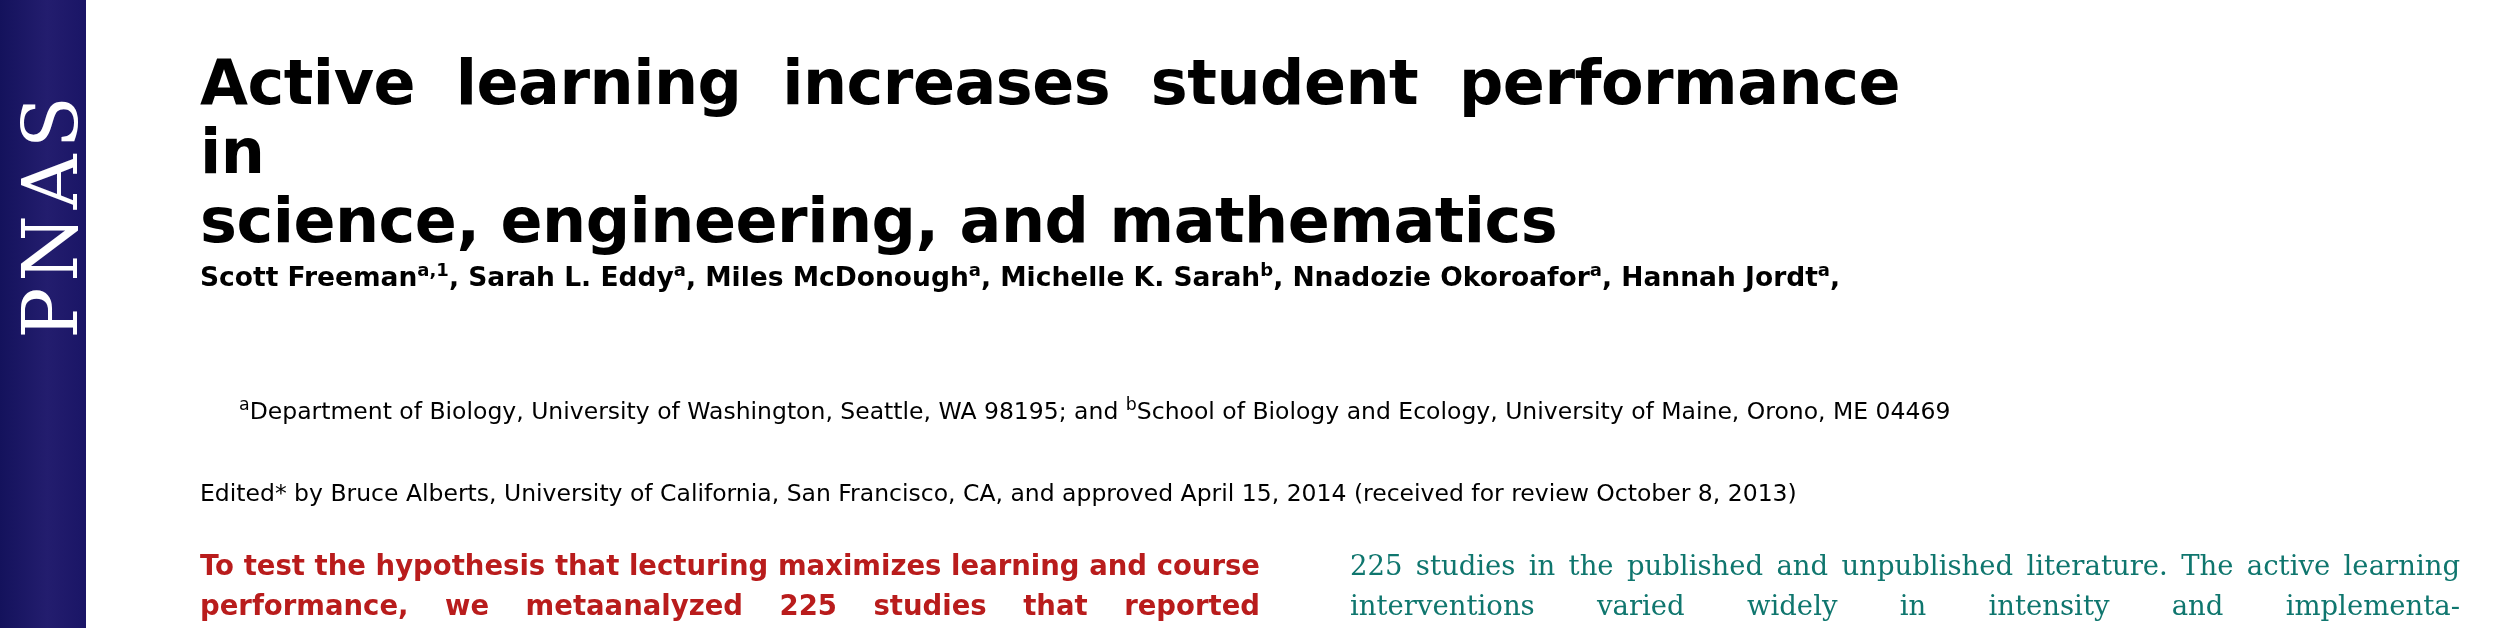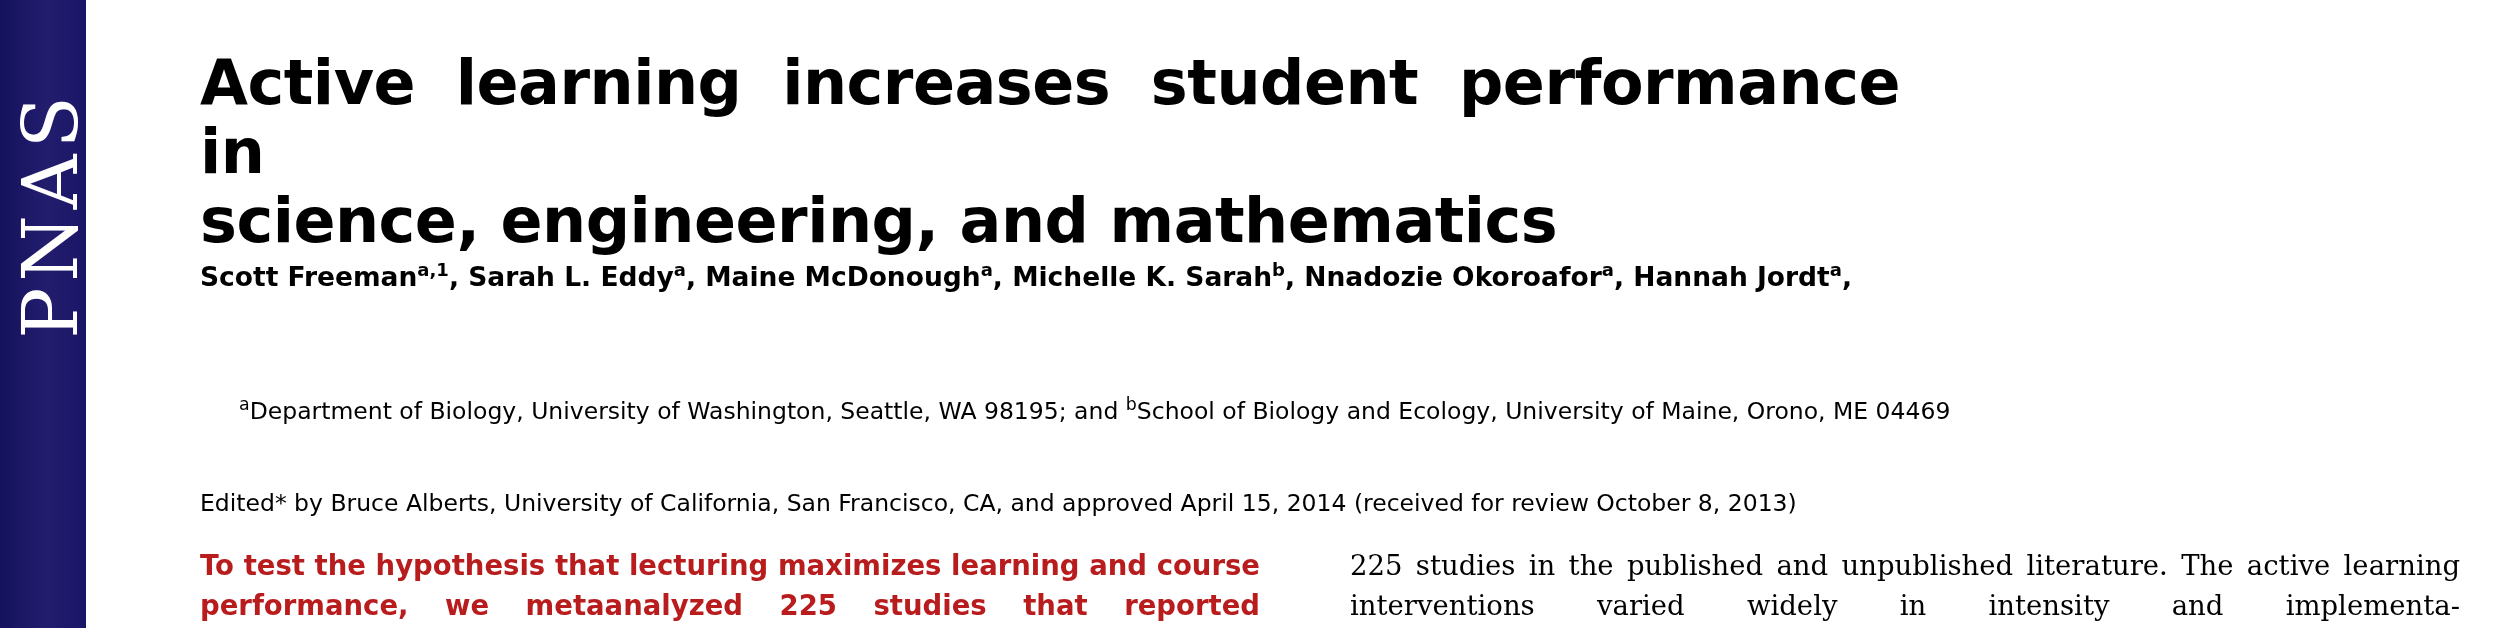--- a/index.html
+++ b/index.html
@@ -99,21 +99,21 @@
     font-size: 23.5px;
     line-height: 1.3;
     color: #000000;
     margin-left: 39px;
   }
   .affiliations sup { font-size: 0.74em; vertical-align: super; }
 
   .edited {
     position: absolute;
     left: 76px;
-    top: 488px;
+    top: 478px;
     width: 2260px;
     font-family: "DejaVu Sans", sans-serif;
     font-size: 23.5px;
     line-height: 1.3;
     color: #000000;
   }
 
   .abstract {
     position: absolute;
     left: 76px;
@@ -131,21 +131,21 @@
   }
 
   .body-col {
     position: absolute;
     left: 1226px;
     top: 545px;
     width: 1110px;
     font-family: "DejaVu Serif", serif;
     font-size: 27.5px;
     line-height: 1.46;
-    color: #000000;
+    color: #0f766e;
     text-align: justify;
     text-align-last: justify;
     overflow: hidden;
     height: 84px;
   }
 </style>
 </head>
 <body>
 
 <div class="page">
@@ -157,21 +157,21 @@
 
   <div class="content">
 
     <h1 class="title">
       <span class="line1">Active learning increases student performance in</span>
       <span class="line2">science, engineering, and mathematics</span>
     </h1>
 
     <div class="authors">
       <span>
-        <span>Scott Freeman</span><sup>a,1</sup>, <span>Sarah L. Eddy</span><sup>a</sup>, <span>Maine McDonough</span><sup>a</sup>, <span>Michelle K. Sarah</span><sup>b</sup>, <span>Nnadozie Okoroafor</span><sup>a</sup>, <span>Hannah Jordt</span><sup>a</sup>,
+        <span>Scott Freeman</span><sup>a,1</sup>, <span>Sarah L. Eddy</span><sup>a</sup>, <span>Miles McDonough</span><sup>a</sup>, <span>Michelle K. Sarah</span><sup>b</sup>, <span>Nnadozie Okoroafor</span><sup>a</sup>, <span>Hannah Jordt</span><sup>a</sup>,
       </span>
       <br>
     </div>
 
     <div class="affiliations">
       <sup>a</sup><span>Department of Biology, University of Washington, Seattle, WA 98195; and </span><sup>b</sup><span>School of Biology and Ecology, University of Maine, Orono, ME 04469</span>
     </div>
 
     <div class="edited">Edited* by Bruce Alberts, University of California, San Francisco, CA, and approved April 15, 2014 (received for review October 8, 2013)</div>
 

